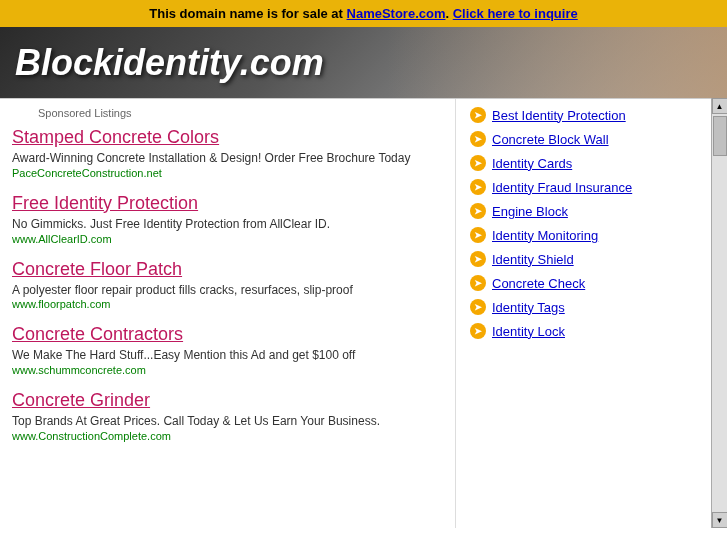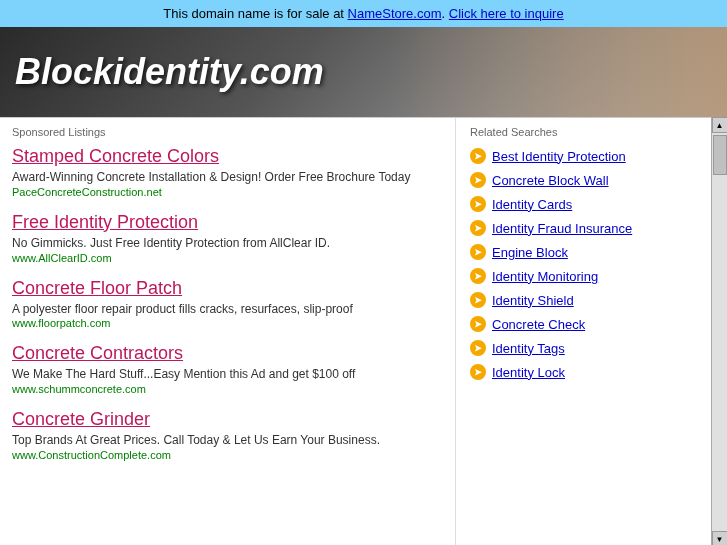--- a/index.html
+++ b/index.html
@@ -7,37 +7,37 @@
       font-family: Arial, sans-serif;
       font-size: 13px;
       background: #fff;
       width: 727px;
       min-height: 545px;
       overflow-x: hidden;
     }
 
     
     #top-banner {
-      background: #7dd3fc;
+      background: #eab308;
       text-align: center;
       padding: 6px 10px;
       font-size: 13px;
       color: #000;
-      font-weight: normal;
+      font-weight: bold;
     }
     #top-banner a {
       color: #0000cc;
       text-decoration: underline;
     }
 
     
     #header {
       position: relative;
       background: linear-gradient(135deg, #2a2a2a 0%, #555 40%, #888 70%, #bbb 100%);
-      height: 90px;
+      height: 71px;
       overflow: hidden;
       display: flex;
       align-items: center;
       padding: 10px 15px;
     }
     #header-title {
       color: #fff;
       font-size: 36px;
       font-weight: bold;
       font-style: italic;
@@ -96,20 +96,21 @@
     #left-col {
       flex: 1;
       padding: 8px 12px;
       border-right: 1px solid #ddd;
     }
 
     #sponsored-label {
       color: #666;
       font-size: 11px;
       margin-bottom: 8px;
+      margin-left: 26px;
     }
 
     .ad-item {
       margin-bottom: 14px;
     }
     .ad-item .ad-title {
       color: #be185d;
       font-size: 18px;
       text-decoration: underline;
       cursor: pointer;
@@ -205,21 +206,20 @@
   </div>
           <div class="ad-item">
     <a class="ad-title" href="#">Concrete Grinder</a>
     <div class="ad-desc">Top Brands At Great Prices. Call Today &amp; Let Us Earn Your Business.</div>
     <div class="ad-url">www.ConstructionComplete.com</div>
   </div>
         </div>
     </div>
 
     <div id="right-col">
-      <div id="related-label">Related Searches</div>
       <div id="related-container">
           <div class="related-item">
     <div class="bullet-icon">➤</div>
     <a class="rel-link" href="#">Best Identity Protection</a>
   </div>
           <div class="related-item">
     <div class="bullet-icon">➤</div>
     <a class="rel-link" href="#">Concrete Block Wall</a>
   </div>
           <div class="related-item">

